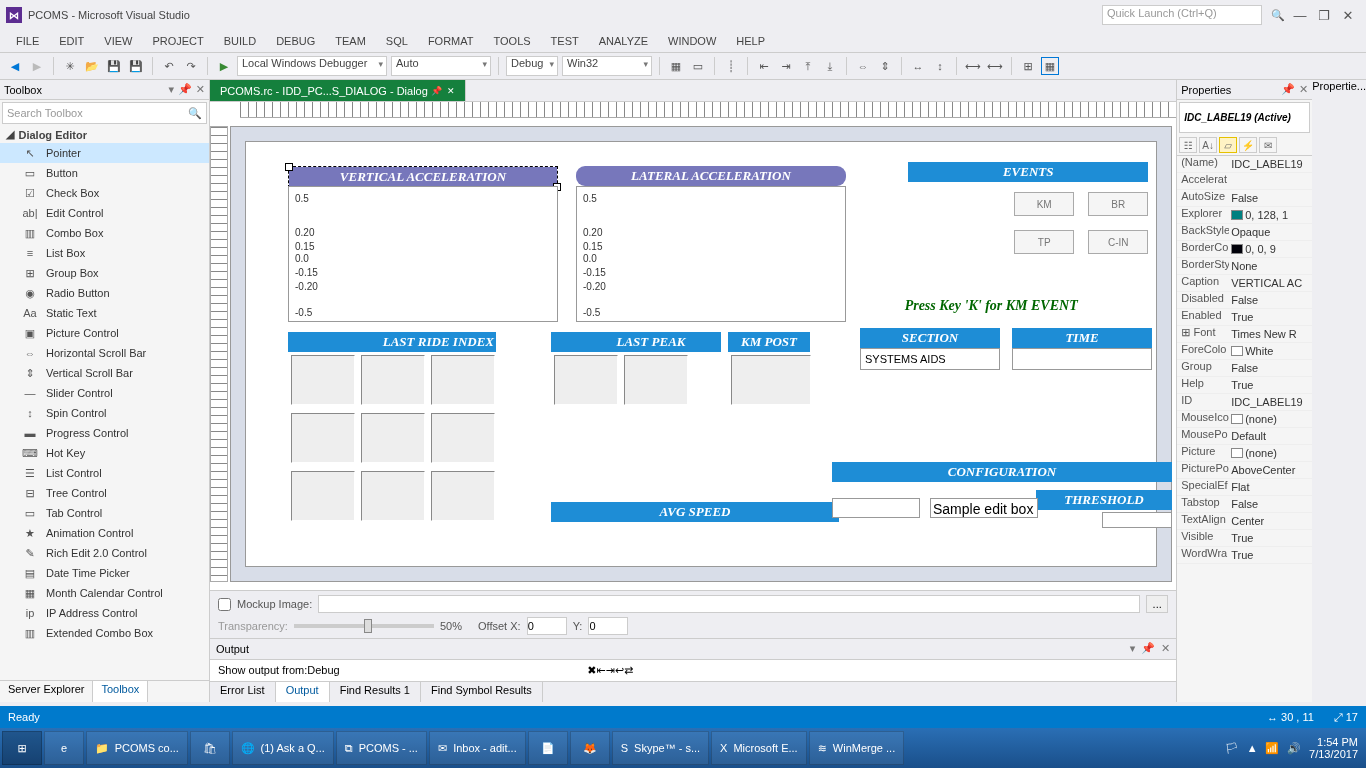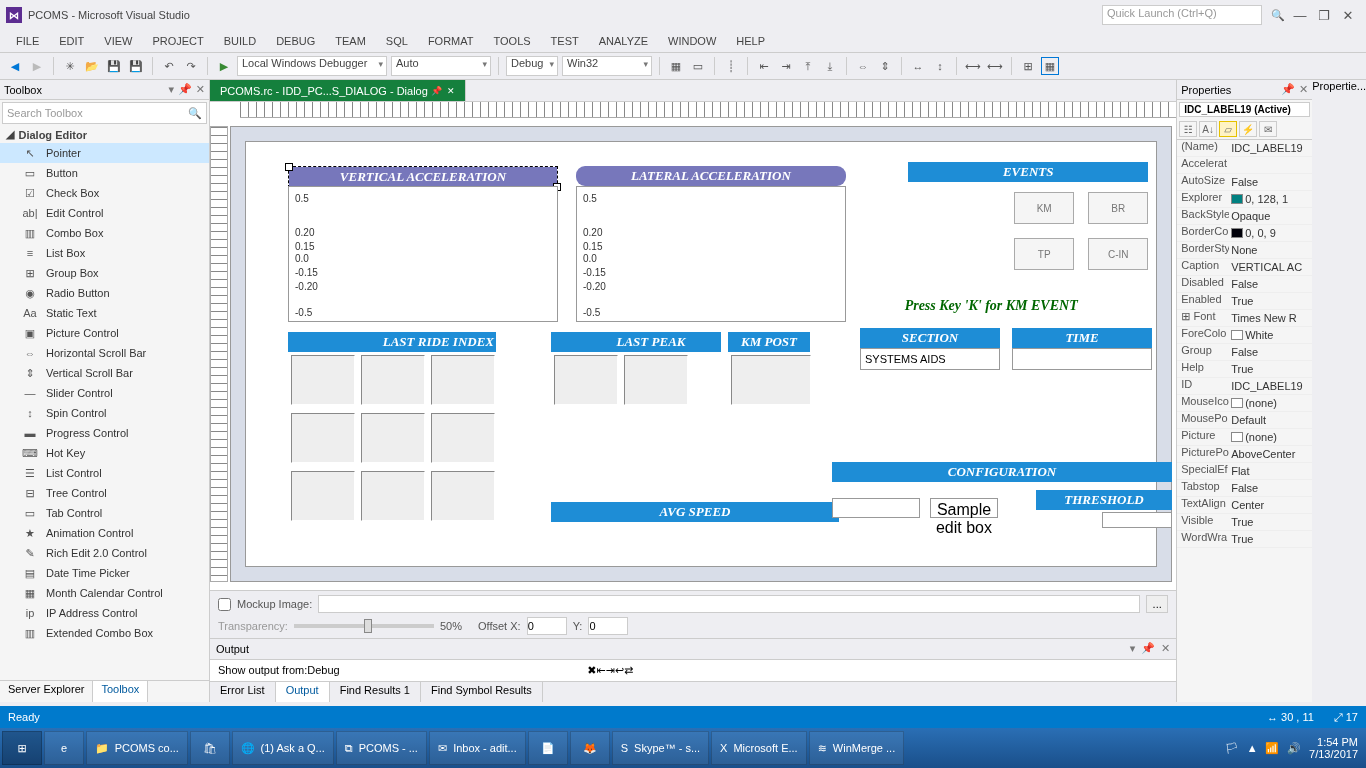--- a/index.html
+++ b/index.html
@@ -55,40 +55,40 @@
 
 
 .dlg { position: absolute; inset: 14px; background: #fff; border: 1px solid #999; }
 .panel-title { background: #1e8dd6; color: #fff; font-weight: bold; text-align: center; padding: 2px; font-style: italic; font-family: "Times New Roman", serif; font-size: 13px; }
 .panel-title.alt { background: #7777bb; }
 .panel-box { background: #fff; border: 1px solid #999; }
 .sel-panel { border: 1px dashed #000; position: relative; }
 .sel-panel::before, .sel-panel::after { content: ""; position: absolute; width: 6px; height: 6px; background: #fff; border: 1px solid #000; }
 .sel-panel::before { left: -4px; top: -4px; } .sel-panel::after { right: -4px; bottom: -4px; }
 .axis-label { position: absolute; font-size: 10px; color: #333; }
-.ev-btn { width: 60px; height: 32px; border: 1px solid #aaa; background: #f5f5f5; display: flex; align-items: center; justify-content: center; color: #777; font-size: 10px; }
+.ev-btn { width: 60px; height: 24px; border: 1px solid #aaa; background: #f5f5f5; display: flex; align-items: center; justify-content: center; color: #777; font-size: 10px; }
 .kmsg { color: #006600; font-weight: bold; font-family: "Times New Roman", serif; font-style: italic; font-size: 14px; text-align: center; }
 .sunken { width: 64px; height: 50px; border: 1px solid #888; border-bottom-color: #fff; border-right-color: #fff; background: #eee; display: inline-block; margin: 3px; }
 
 .design-bottom { height: 48px; border-top: 1px solid #ccc; background: #eeeef2; padding: 4px 8px; display: flex; flex-direction: column; gap: 4px; font-size: 11px; color: #555; }
 .design-bottom .row { display: flex; align-items: center; gap: 6px; }
 .design-bottom input[type=text] { width: 40px; height: 18px; border: 1px solid #ccc; }
 
 
 .output-panel { height: 64px; border-top: 1px solid #ccc; background: #eeeef2; display: flex; flex-direction: column; }
 .output-panel .ohdr { height: 20px; display: flex; align-items: center; justify-content: space-between; padding: 0 6px; }
 .output-panel .obody { flex: 1; background: #fff; border-top: 1px solid #ccc; padding: 4px 8px; display: flex; align-items: center; }
 .output-panel .otabs { height: 22px; border-top: 1px solid #ccc; display: flex; }
 .output-panel .otabs span { padding: 2px 10px; border-right: 1px solid #ccc; }
 .output-panel .otabs span.active { background: #fff; color: #005a9e; }
 
 
 .props { width: 136px; background: #f5f5f5; border-left: 1px solid #ccc; display: flex; flex-direction: column; overflow: hidden; }
 .props .phdr { height: 20px; background: #eeeef2; border-bottom: 1px solid #ccc; display: flex; align-items: center; justify-content: space-between; padding: 0 4px; }
-.props .objcombo { margin: 2px; border: 1px solid #ccc; background: #fff; padding: 1px 4px; font-weight: bold; font-size: 10px; white-space: nowrap; overflow: hidden; }
+.props .objcombo { margin: 2px; border: 1px solid #ccc; background: #fff; padding: 9px 4px; font-weight: bold; font-size: 10px; white-space: nowrap; overflow: hidden; font-style: italic; }
 .props .ptoolbar { display: flex; gap: 2px; padding: 2px; border-bottom: 1px solid #ccc; }
 .props .ptoolbar span { width: 18px; height: 16px; border: 1px solid #ccc; display: flex; align-items: center; justify-content: center; font-size: 10px; color: #666; }
 .props .ptoolbar span.hl { background: #fff3c4; border-color: #e5c100; }
 .props .grid { flex: 1; overflow: hidden; }
 .props .grid .prow { display: flex; height: 17px; border-bottom: 1px solid #eee; font-size: 10px; }
 .props .grid .prow .k { width: 52px; padding-left: 4px; color: #555; overflow: hidden; white-space: nowrap; }
 .props .grid .prow .v { flex: 1; padding-left: 2px; color: #333; overflow: hidden; white-space: nowrap; display: flex; align-items: center; gap: 2px; }
 .swatch { width: 12px; height: 10px; border: 1px solid #888; display: inline-block; }
 
 
@@ -371,21 +371,21 @@
             <span class="sunken"></span><span class="sunken"></span>
           </div>
           <div style="position:absolute; left:482px; top:210px;">
             <span class="sunken" style="width:80px"></span>
           </div>
 
           <div class="panel-title" style="position:absolute; left:305px; top:320px; width:288px;margin-top:40px;">AVG SPEED</div>
           <div class="panel-title" style="position:absolute; left:586px; top:320px; width:340px;">CONFIGURATION</div>
           <div class="panel-title" style="position:absolute; left:790px; top:348px; width:136px;">THRESHOLD</div>
           <div style="position:absolute; left:586px; top:356px; width:88px; height:20px; border:1px solid #999; background:#fff;"></div>
-          <div style="position:absolute; left:684px; top:356px; width:68px; height:20px; border:1px solid #999; background:#fff; font-size:16px; padding:2px;text-align:center;">Sample edit box</div>
+          <div style="position:absolute; left:684px; top:356px; width:108px; height:20px; border:1px solid #999; background:#fff; font-size:14px; padding:2px;">Sample edit box</div>
           <div style="position:absolute; left:856px; top:370px; width:70px; height:16px; border:1px solid #999; background:#fff;"></div>
         </div>
       </div>
     </div>
 
     <div class="design-bottom">
       <div class="row">
         <input type="checkbox" style="">
         <span>Mockup Image:</span>
         <div style="flex:1; height:18px; border:1px solid #ccc; background:#fff"></div>

